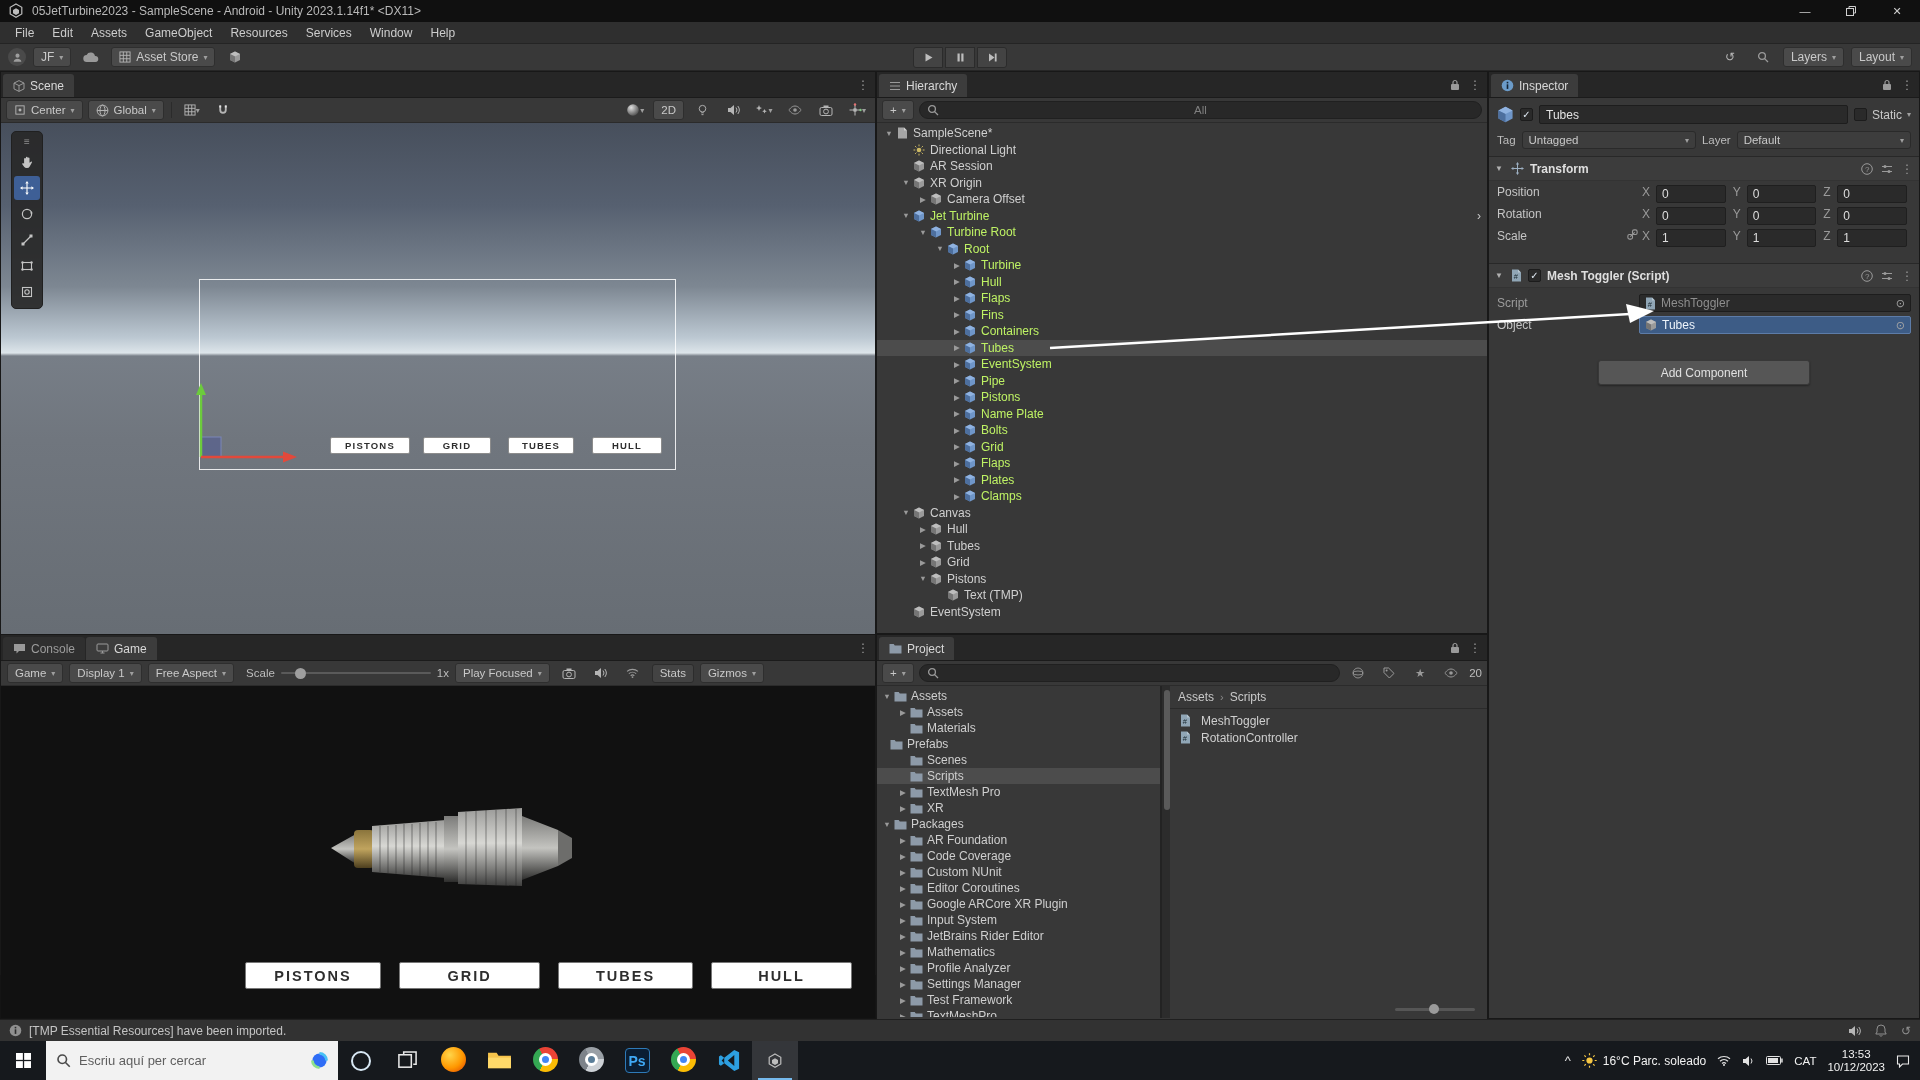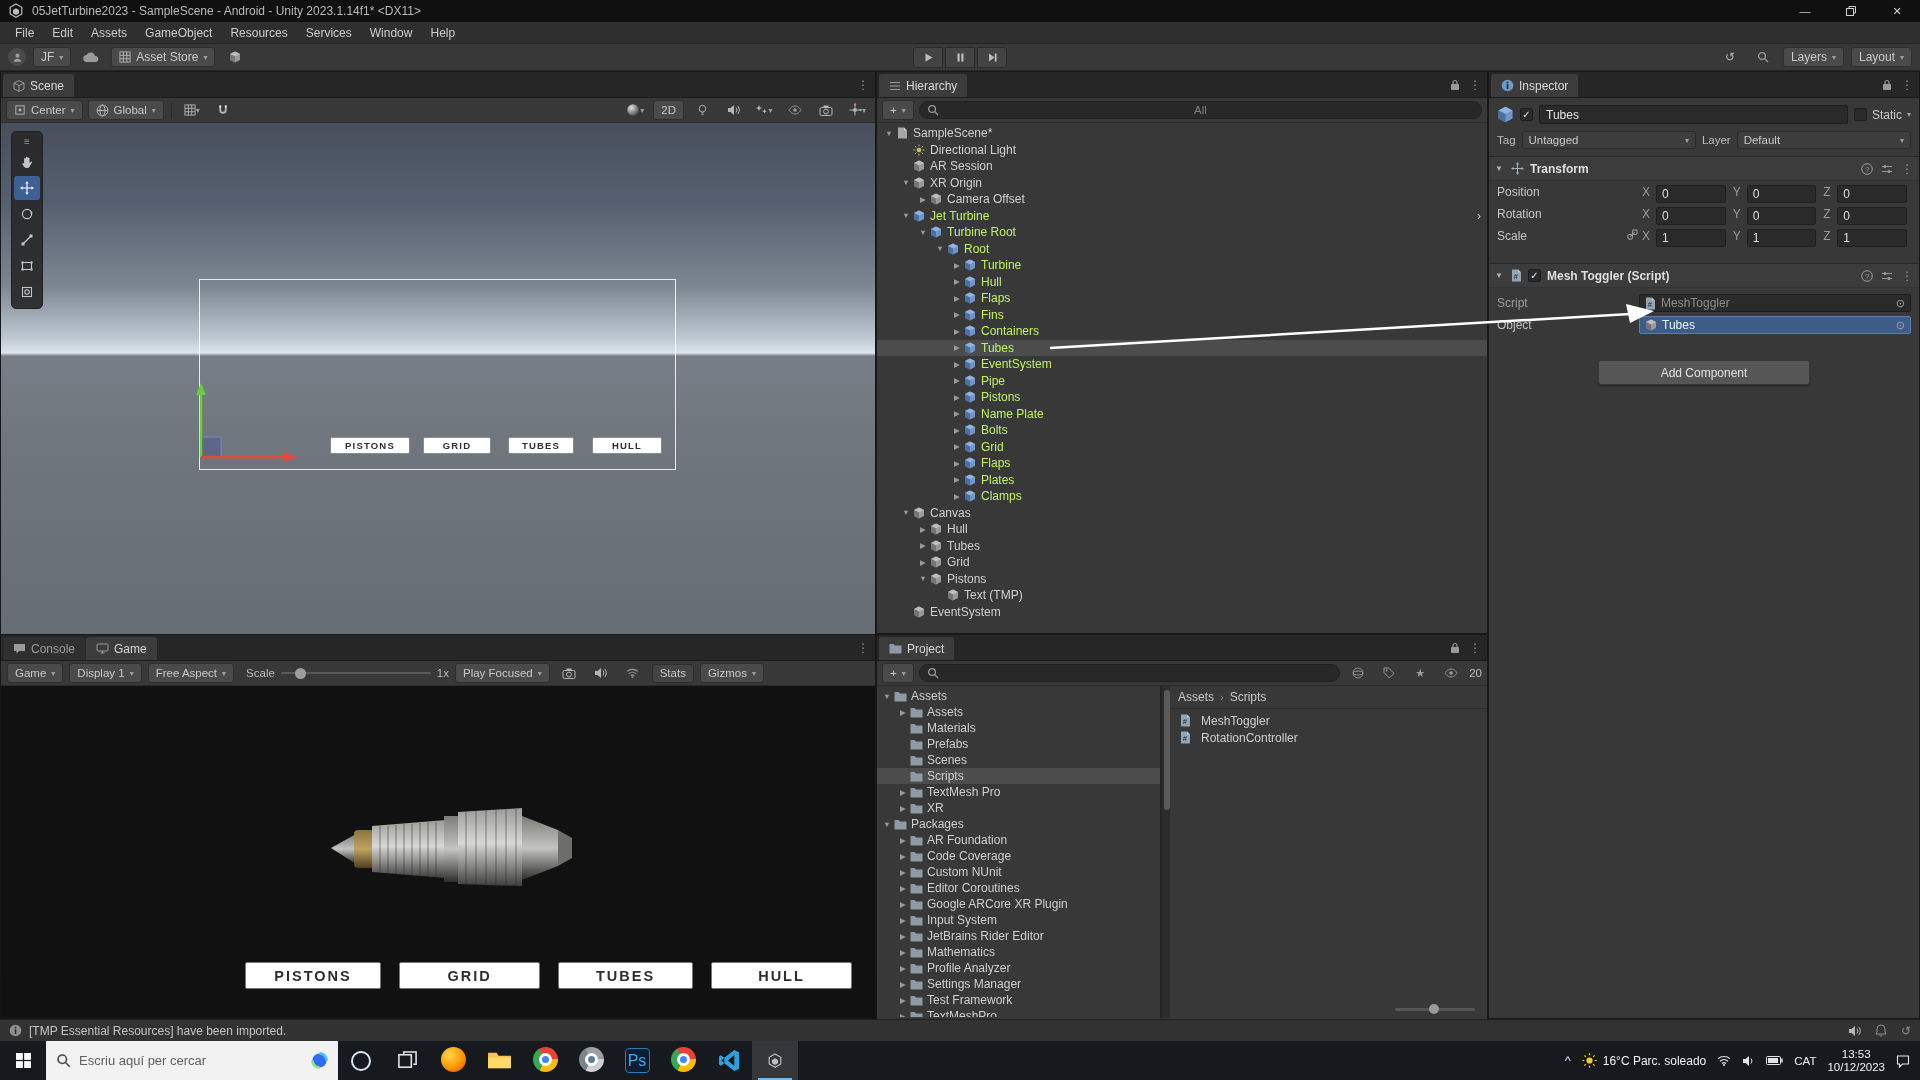--- a/index.html
+++ b/index.html
@@ -123,21 +123,21 @@
 .tb-search input::placeholder{color:#5f5f5f}
 #taskbar-apps{display:flex}
 .tb-app{width:46px;display:flex;align-items:center;justify-content:center;position:relative}
 .tb-app.active{background:rgba(255,255,255,.13)}
 .tb-app.active::after{content:"";position:absolute;left:6px;right:6px;bottom:0;height:2px;background:#76b9ed}
 .chrome-ic{width:25px;height:25px;border-radius:50%;background:conic-gradient(from -30deg,#ea4335 0 33%,#fbbc05 0 66%,#34a853 0 100%);position:relative;display:inline-block}
 .chrome-inner{position:absolute;inset:6px;background:#4285f4;border:3px solid #fff;border-radius:50%}
 .chrome-ic.gray{background:conic-gradient(from -30deg,#9aa0a6 0 33%,#cdd1d6 0 66%,#7d838a 0 100%)}
 .chrome-inner.gray{background:#5b7e99}
 .ff-ic{width:25px;height:25px;border-radius:50%;display:inline-block;background:radial-gradient(circle at 35% 32%,#ffd54a,#ff9800 55%,#e65100 90%)}
-.ps-ic{width:25px;height:25px;border-radius:4px;background:#0a1e33;border:1.5px solid #2e7ab8;color:#3fa9f5;font-weight:normal;font-size:16px;display:inline-flex;align-items:center;justify-content:center}
+.ps-ic{width:25px;height:25px;border-radius:4px;background:#0a1e33;border:1.5px solid #2e7ab8;color:#3fa9f5;font-weight:bold;font-size:14px;display:inline-flex;align-items:center;justify-content:center}
 .tray{margin-left:auto;display:flex;align-items:center;gap:11px;padding-right:10px}
 .tray-chev{color:#e0e0e0;font-size:13px}
 .weather{display:flex;align-items:center;gap:6px;font-size:12px;color:#f2f2f2}
 .tray-ic{display:inline-flex}
 .tray-lang{font-size:11.5px;color:#f2f2f2}
 .tray-clock{text-align:center;font-size:11.5px;line-height:13px;color:#f2f2f2}
 #annotation-arrow{position:absolute;left:0;top:0;pointer-events:none;z-index:40}
 </style>
 </head>
 <body>
@@ -1211,21 +1211,21 @@
             </div>
             <div class="trow" style="padding-left: 20px;">
               <span class="tri"></span>
               <span class="oic">
                 <svg width="13" height="11" viewBox="0 0 13 11">
                   <path d="M.5 1h4.2l1.1 1.4h6.7v8H.5z" fill="#8d9aa8"></path>
                 </svg>
               </span>
               <span class="tlabel">Materials</span>
             </div>
-            <div class="trow" style="padding-left: 20px;">
+            <div class="trow" style="">
               <span class="tri"></span>
               <span class="oic">
                 <svg width="13" height="11" viewBox="0 0 13 11">
                   <path d="M.5 1h4.2l1.1 1.4h6.7v8H.5z" fill="#8d9aa8"></path>
                 </svg>
               </span>
               <span class="tlabel">Prefabs</span>
             </div>
             <div class="trow" style="padding-left: 20px;">
               <span class="tri"></span>

